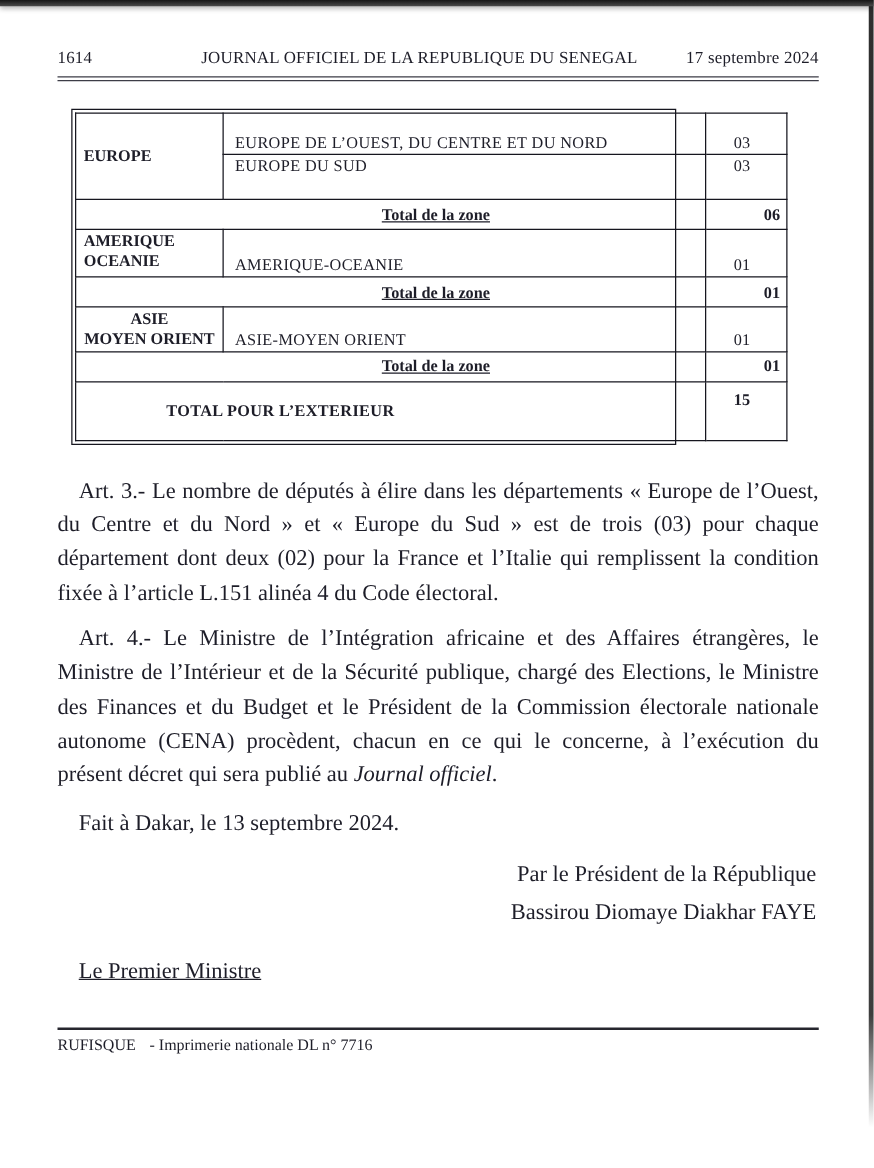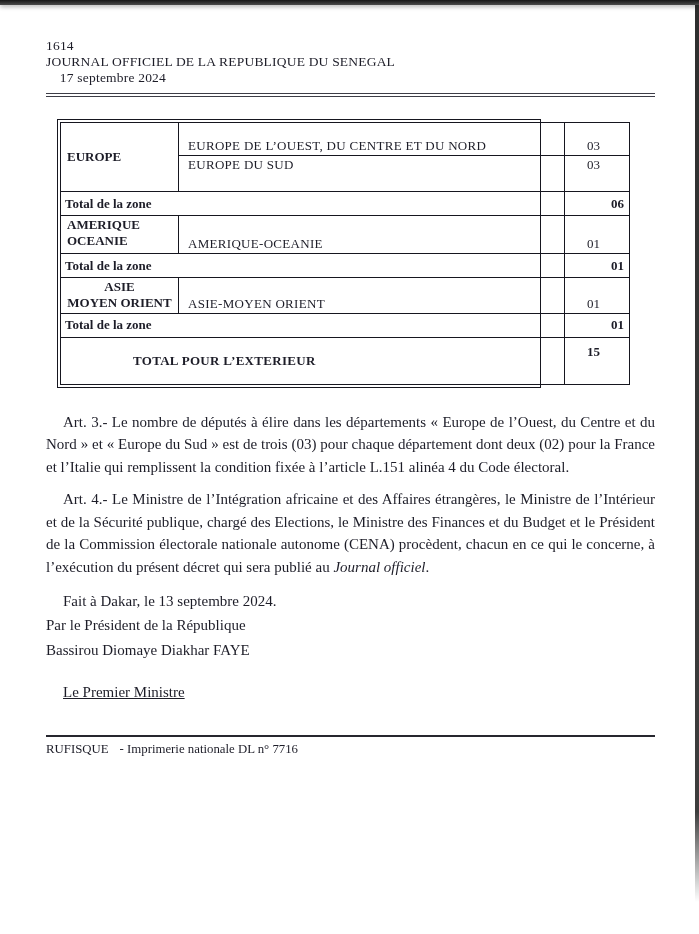--- a/index.html
+++ b/index.html
@@ -11,21 +11,21 @@
     position:absolute;top:0;left:0;width:699px;height:5px;
     background:linear-gradient(#161616,#4b4b4b);
     box-shadow:0 2px 4px rgba(0,0,0,.28);z-index:5;
   }
   .edge-right{
     position:absolute;top:0;right:0;width:4px;height:902px;
     background:linear-gradient(#2e2e2e,#3d3d3d 90%,rgba(61,61,61,0));z-index:4;
   }
   .content{padding:38px 44px 0 46px;}
   
-  .header{display:flex;align-items:baseline;font-size:13.5px;letter-spacing:.2px;flex-direction:column;}
+  .header{display:flex;align-items:baseline;font-size:13.5px;letter-spacing:.2px;}
   .pageno{width:90px;}
   .jtitle{flex:1;text-align:center;white-space:nowrap;}
   .jdate{width:120px;text-align:right;white-space:nowrap;}
   .double-rule{margin-top:7px;height:2px;border-top:1.6px solid #3d3d47;border-bottom:1.6px solid #3d3d47;}
   
   .tbl-outer{margin:22px 0 0 11px;width:484px;border:1.6px solid #16161f;padding:2px;box-sizing:border-box;}
   table{border-collapse:collapse;width:100%;table-layout:fixed;}
   td{border:1.4px solid #16161f;font-size:13px;padding:1px 4px;vertical-align:middle;overflow:hidden;}
   col.c1{width:118px;}col.c2{width:386px;}col.c3{width:65px;}
   td.zone{font-weight:bold;padding-left:6px;}
@@ -33,30 +33,30 @@
   td.zone-center{font-weight:bold;vertical-align:top;text-align:center;line-height:1.25;padding:1px 0;}
   td.dept{padding-left:9px;letter-spacing:.3px;}
   td.val{padding-left:22px;}
   td.b-bottom{vertical-align:bottom;}
   td.b-top{vertical-align:top;}
   tr.r-dept1 td{height:30px;}
   tr.r-dept2 td{height:33px;}
   tr.r-single td{height:35px;}
   tr.r-single-asie td{height:31px;}
   tr.r-total td{height:21px;}
-  td.total-label{font-weight:bold;text-align:left;padding-right:172px;}
+  td.total-label{font-weight:bold;text-align:right;padding-right:172px;text-decoration:underline;}
   td.total-val{font-weight:bold;text-align:right;padding-right:5px;padding-left:24px;}
   tr.r-grand td{height:39px;}
   td.grand-label{font-weight:bold;padding-left:72px;letter-spacing:.3px;}
   td.grand-val{font-weight:bold;vertical-align:top;padding-top:6px;}
   
-  .bodytext{margin-top:23px;font-size:15px;line-height:1.52;}
+  .bodytext{margin-top:23px;font-size:18px;line-height:1.52;}
   .para{margin:0 0 9px 0;text-indent:17px;text-align:justify;}
   .dateline{margin:11px 0 0 0;text-indent:17px;}
-  .sig-right{margin-top:0;padding-right:2px;line-height:1.65;}
+  .sig-right{margin-top:13px;text-align:right;padding-right:2px;line-height:1.65;}
   .sig-left{margin-top:17px;padding-left:17px;line-height:1.75;text-decoration:underline;}
   
   .footer-rule{margin-top:29px;border-top:2px solid #26262e;}
   .imprint{margin-top:5px;text-align:left;font-size:12.8px;padding-right:118px;}
   .imprint .city{margin-right:11px;}
 </style>
 </head>
 <body>
 
 <div class="edge-top"></div>

